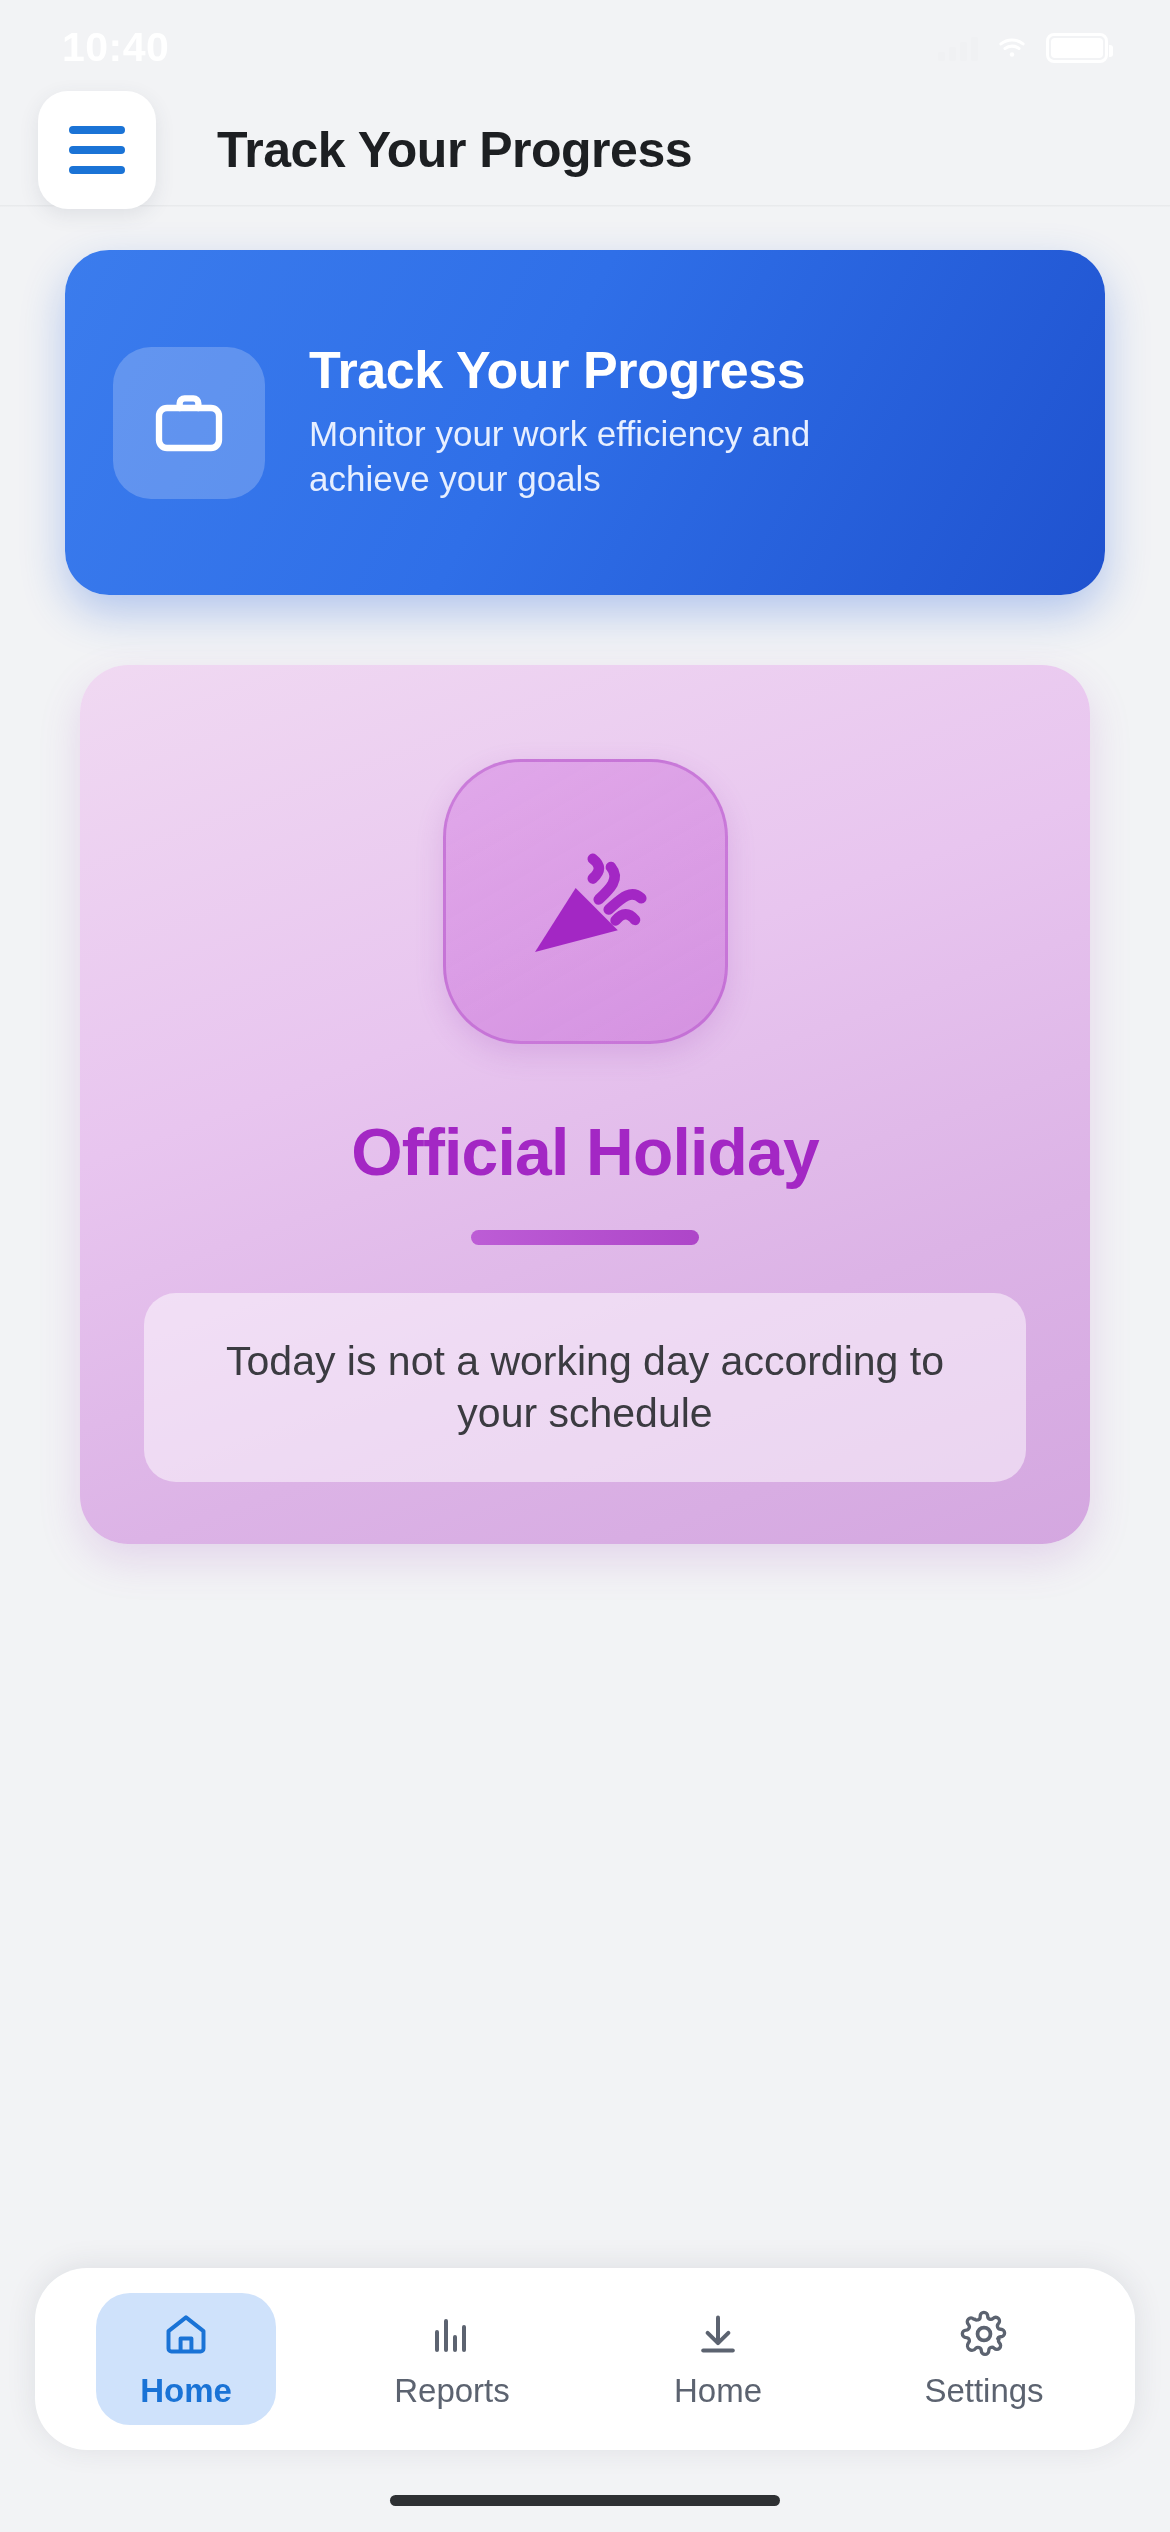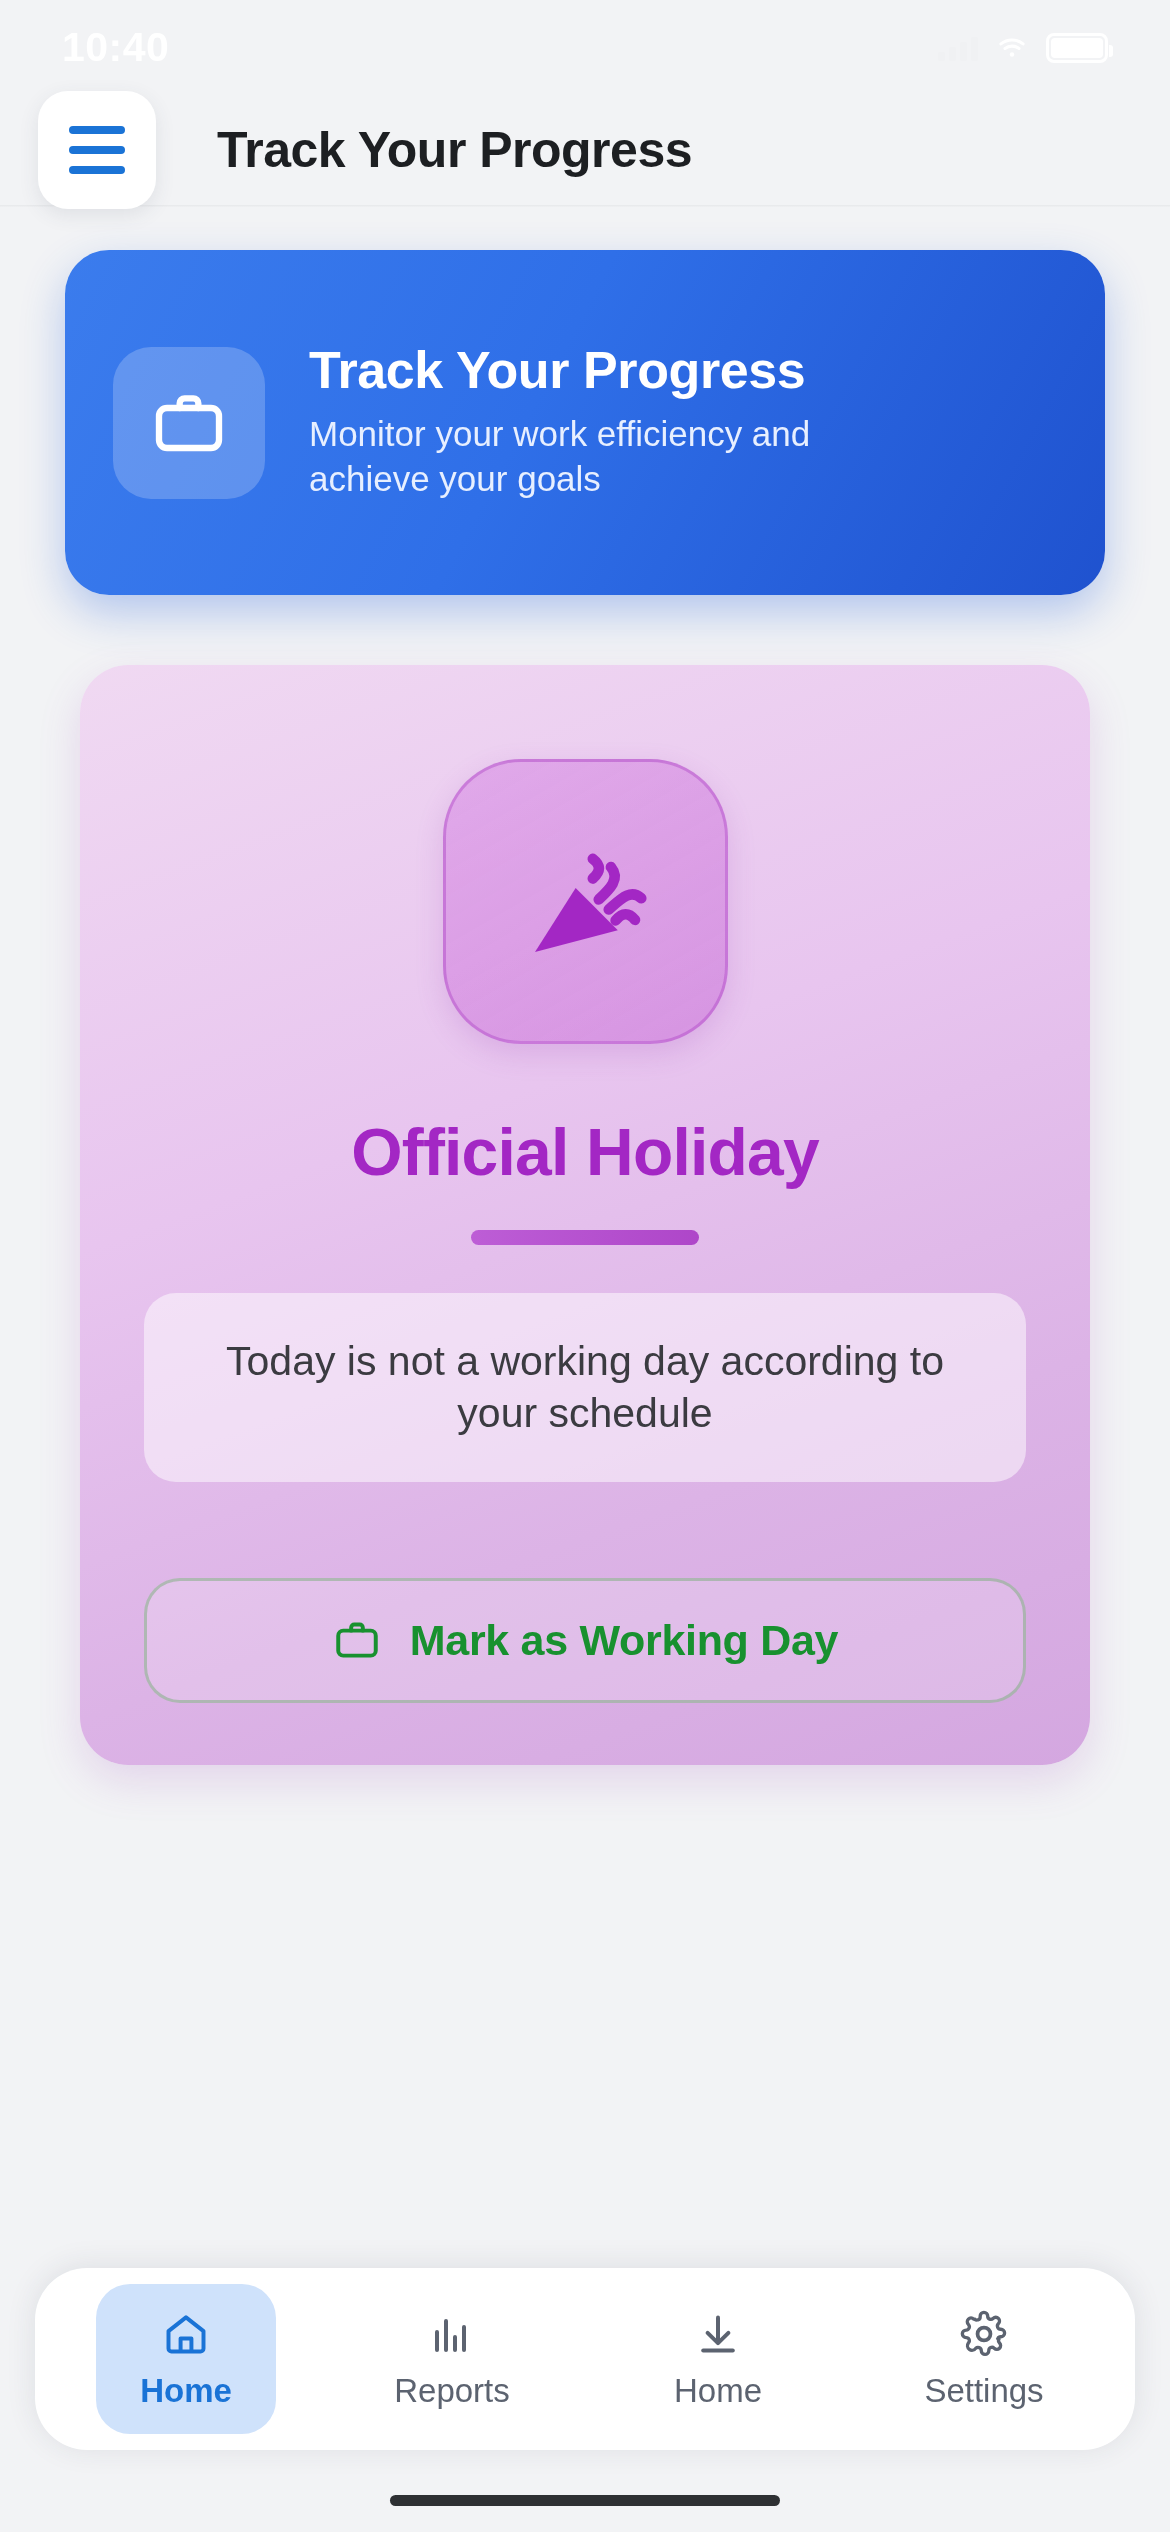--- a/index.html
+++ b/index.html
@@ -144,21 +144,21 @@
     position:absolute; left:0; bottom:0; width:1170px; height:215px;
     background:#f2f3f5; z-index:35;
   }
   .tabbar{
     position:absolute; left:35px; bottom:82px; width:1100px; height:182px;
     background:#ffffff; border-radius:52px;
     box-shadow:0 -2px 30px rgba(40,50,70,.10);
     display:flex; align-items:center; justify-content:space-around; padding:0 18px;
   }
   .tab{
-    width:180px; height:150px; border-radius:34px;
+    width:180px; height:132px; border-radius:34px;
     display:flex; flex-direction:column; align-items:center; justify-content:center; gap:12px;
     cursor:pointer;
   }
   .tab.active{ background:#cfe2fb; }
   .tab-label{ font-size:33px; font-weight:400; color:#5c6370; }
   .tab.active .tab-label{ color:#1a73d6; font-weight:700; }
   .tab-icon{ width:52px; height:52px; display:flex; align-items:center; justify-content:center; }
   .home-indicator{
     position:absolute; left:50%; transform:translateX(-50%); bottom:26px;
     width:390px; height:11px; border-radius:8px; background:#1d1f22; opacity:.92;
@@ -220,27 +220,20 @@
         <path d="M8 40 L21 19.5 L34.5 33 Z" fill="#a327c4"></path>
         <path d="M26.5 16.5c2.6-2.3 2.6-4.3 0-6.3" stroke="#a327c4" stroke-width="3.4" stroke-linecap="round" stroke-linejoin="round"></path>
         <path d="M28.4 23.2c3.6-3.4 7-6.6 3.9-10.4" stroke="#a327c4" stroke-width="3.4" stroke-linecap="round" stroke-linejoin="round"></path>
         <path d="M31.6 26.4c3.8-3.3 6.9-6.7 10.4-3.6" stroke="#a327c4" stroke-width="3.4" stroke-linecap="round" stroke-linejoin="round"></path>
         <path d="M33.8 29.9c2.2-2.6 4.2-2.6 6.2-0.2" stroke="#a327c4" stroke-width="3.4" stroke-linecap="round" stroke-linejoin="round"></path>
       </svg>
     </div>
     <div class="holiday-title">Official Holiday</div>
     <div class="holiday-divider"></div>
     <div class="holiday-message">Today is not a working day according to your schedule</div>
-    <div class="holiday-action">
-      <svg width="50" height="50" viewBox="0 0 24 24" fill="none">
-        <rect x="3" y="7.5" width="18" height="12" rx="2.4" stroke="#18912f" stroke-width="1.9"></rect>
-        <path d="M9.2 7.5V6.1a1.5 1.5 0 0 1 1.5-1.5h2.6a1.5 1.5 0 0 1 1.5 1.5v1.4" stroke="#18912f" stroke-width="1.9" stroke-linecap="round"></path>
-      </svg>
-      <span class="holiday-action-label">Mark as Working Day</span>
-    </div>
   </div>
 </div>
 
 <div class="tabbar-wrap">
   <div class="tabbar">
 
     <div class="tab active">
       <span class="tab-icon">
         <svg width="50" height="50" viewBox="0 0 24 24" fill="none">
           <path d="M3.6 10.6 12 4l8.4 6.6V19a1.4 1.4 0 0 1-1.4 1.4H5a1.4 1.4 0 0 1-1.4-1.4z" stroke="#1a73d6" stroke-width="1.9" stroke-linejoin="round"></path>

